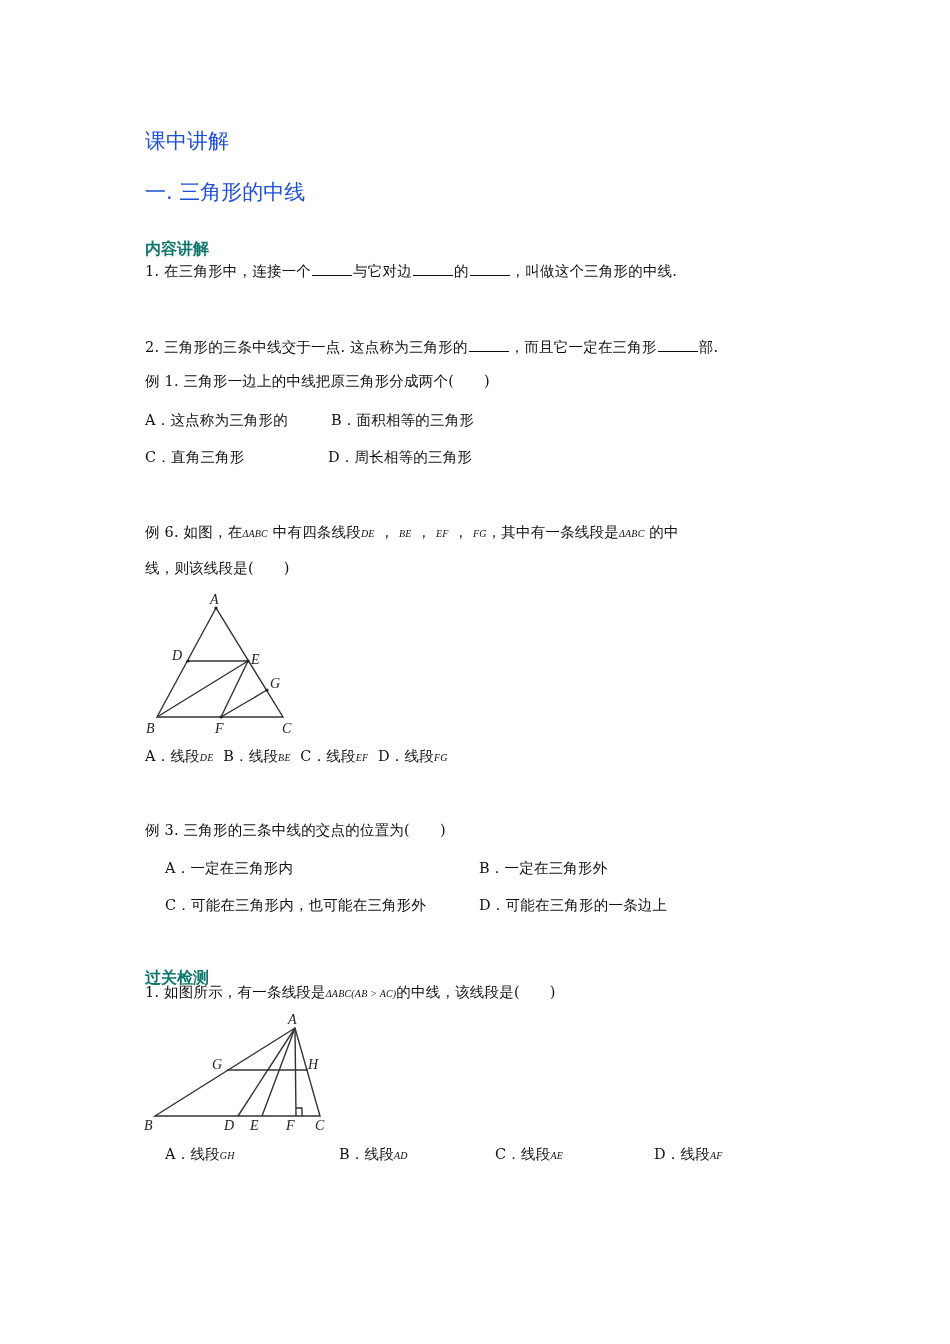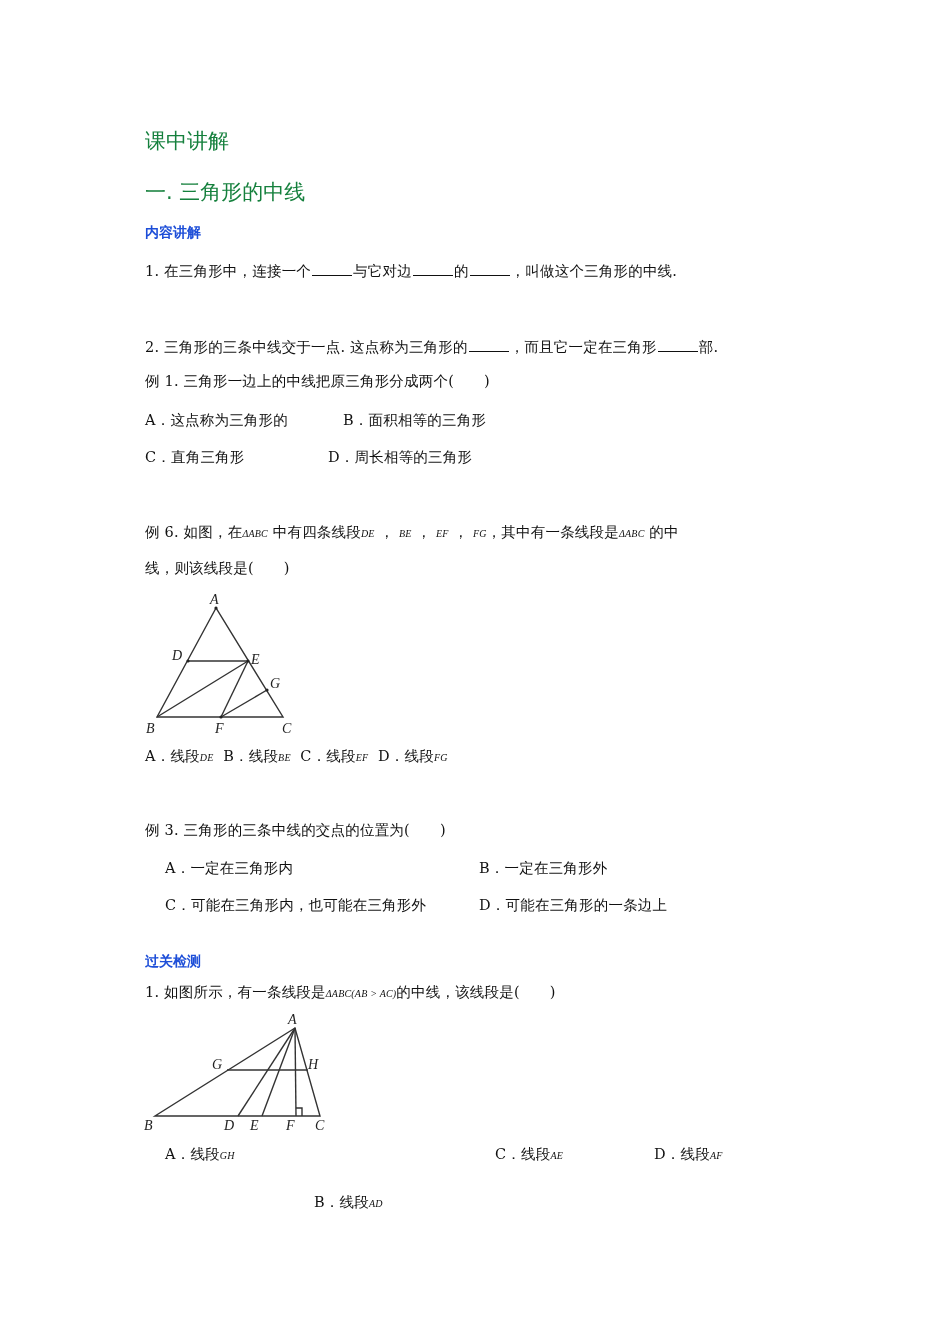--- a/index.html
+++ b/index.html
@@ -4,25 +4,25 @@
   <style>
     html, body { margin: 0; padding: 0; background: #ffffff; }
     body {
       width: 950px; height: 1344px; position: relative; overflow: hidden;
       font-family: "DejaVu Serif", "Liberation Serif", serif;
       color: #111111;
     }
     .abs { position: absolute; white-space: nowrap; }
     .h-main {
       font-family: "DejaVu Sans", "Liberation Sans", sans-serif;
-      font-size: 21px; font-weight: normal; color: #15803d;
+      font-size: 21px; font-weight: normal; color: #1d4ed8;
     }
     .h-sub {
       font-family: "DejaVu Sans", "Liberation Sans", sans-serif;
-      font-size: 14px; font-weight: bold; color: #1d4ed8;
+      font-size: 16px; font-weight: bold; color: #0f766e; margin-top: 15px;
     }
     .txt { font-size: 14.5px; line-height: 20px; letter-spacing: 0.2px; }
     .it { font-style: italic; font-family: "Liberation Serif", "DejaVu Serif", serif; font-size: 10px; }
     .blank {
       display: inline-block; border-bottom: 1px solid #111;
       width: 40px; height: 15px; vertical-align: baseline; margin: 0 1px;
     }
     .paren-gap { display: inline-block; width: 30px; }
     svg text {
       font-family: "Liberation Serif", "DejaVu Serif", serif;
@@ -46,21 +46,21 @@
   <span>三角形的三条中线交于一点. 这点称为三角形的</span><span class="blank"></span><span>，而且它一定在三角形</span><span class="blank"></span><span>部.</span>
 </div>
 
 <div class="abs txt" style="left:145px; top:371px;">
   <span>例 1.</span>
   <span>三角形一边上的中线把原三角形分成两个(</span><span class="paren-gap"></span><span>)</span>
 </div>
 <div class="abs txt" style="left:145px; top:410px;">
   <span>A．</span><span>这点称为三角形的</span>
 </div>
-<div class="abs txt" style="left:331px; top:410px;margin-left:12px;">
+<div class="abs txt" style="left:331px; top:410px;">
   <span>B．</span><span>面积相等的三角形</span>
 </div>
 <div class="abs txt" style="left:145px; top:447px;">
   <span>C．</span><span>直角三角形</span>
 </div>
 <div class="abs txt" style="left:328px; top:447px;">
   <span>D．</span><span>周长相等的三角形</span>
 </div>
 
 <div class="abs txt" style="left:145px; top:522px;">
@@ -145,21 +145,21 @@
   <text x="144" y="1130">B</text>
   <text x="224" y="1130">D</text>
   <text x="250" y="1130">E</text>
   <text x="286" y="1130">F</text>
   <text x="315" y="1130">C</text>
 </svg>
 
 <div class="abs txt" style="left:165px; top:1144px;">
   <span>A．</span><span>线段</span><span class="it">GH</span>
 </div>
-<div class="abs txt" style="left:314px; top:1144px;margin-top:48px;">
+<div class="abs txt" style="left:339px; top:1144px;">
   <span>B．</span><span>线段</span><span class="it">AD</span>
 </div>
 <div class="abs txt" style="left:495px; top:1144px;">
   <span>C．</span><span>线段</span><span class="it">AE</span>
 </div>
 <div class="abs txt" style="left:654px; top:1144px;">
   <span>D．</span><span>线段</span><span class="it">AF</span>
 </div>
 
 </body></html>

